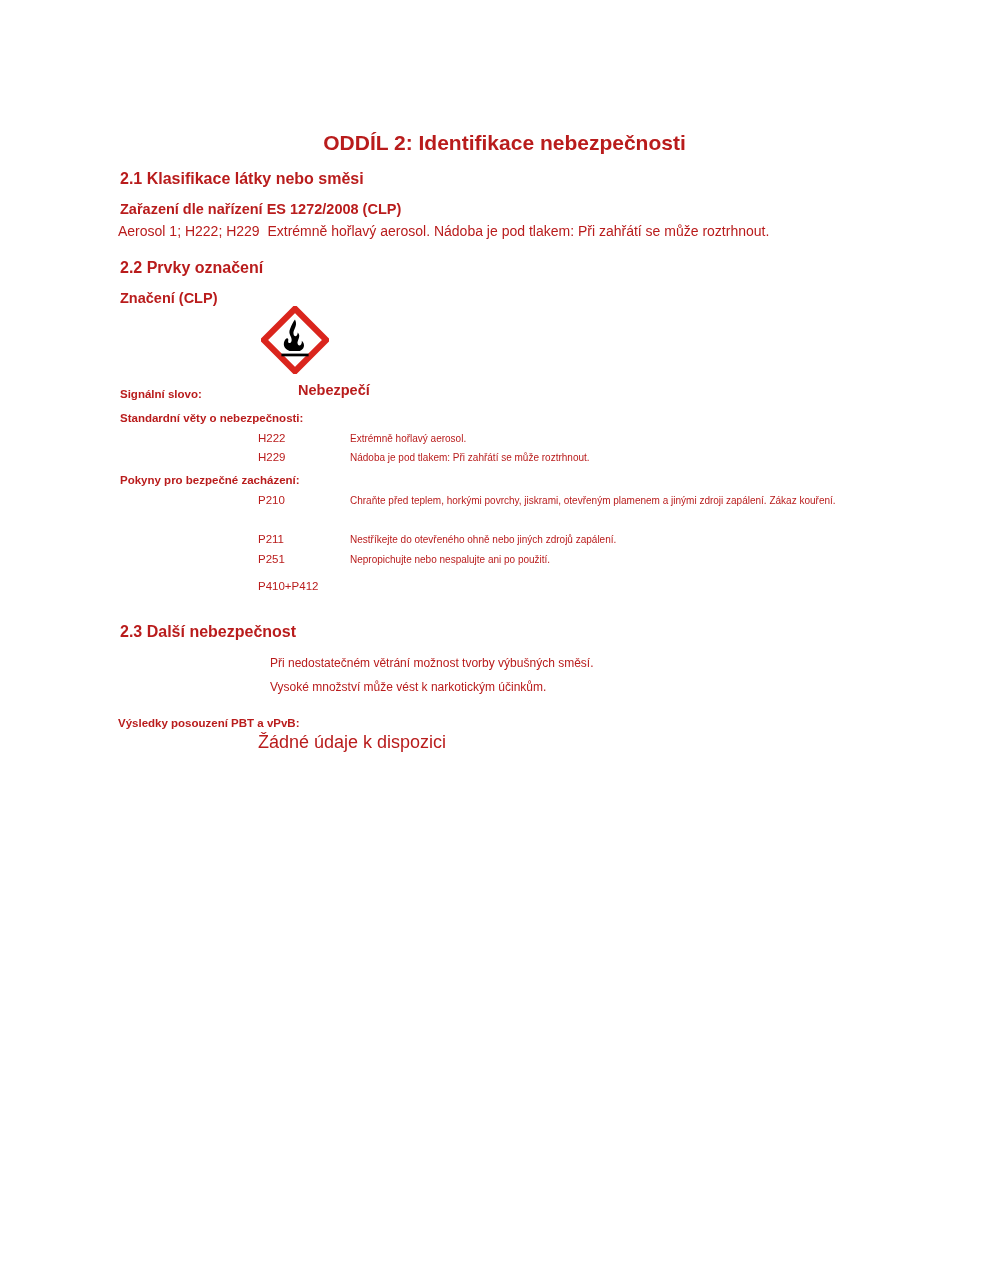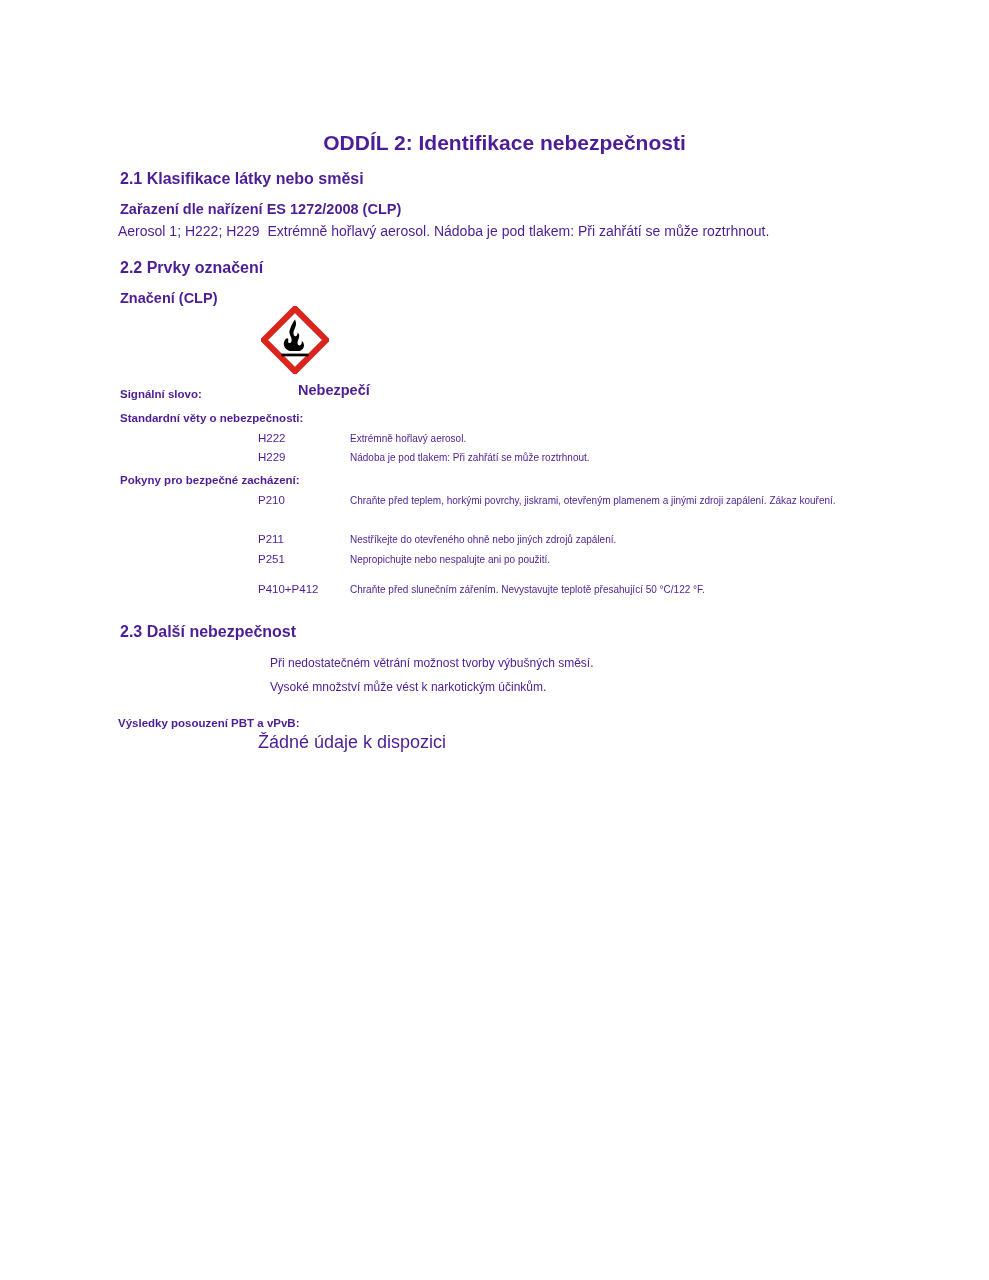--- a/index.html
+++ b/index.html
@@ -2,21 +2,21 @@
 <html><head>
 <meta charset="utf-8">
 <style>
   html, body { margin: 0; padding: 0; background: #ffffff; }
   .page {
     position: relative;
     width: 989px;
     height: 1032px;
     background: #ffffff;
     font-family: "Liberation Sans", sans-serif;
-    color: #4c1d95;
+    color: #b91c1c;
     overflow: hidden;
   }
   .doc-title {
     position: absolute;
     top: 131px; left: 20px; width: 969px;
     text-align: center;
     font-size: 21px;
     font-weight: bold;
   }
   .h-section {
@@ -125,21 +125,20 @@
   <div class="stmt" style="top:530px">
     <span class="code">P211</span>
     <span class="text">Nestříkejte do otevřeného ohně nebo jiných zdrojů zapálení.</span>
   </div>
   <div class="stmt" style="top:550px">
     <span class="code">P251</span>
     <span class="text">Nepropichujte nebo nespalujte ani po použití.</span>
   </div>
   <div class="stmt" style="top:580px">
     <span class="code">P410+P412</span>
-    <span class="text">Chraňte před slunečním zářením. Nevystavujte teplotě přesahující 50 °C/122 °F.</span>
   </div>
 
   <div class="h-section" style="top:623px">2.3 Další nebezpečnost</div>
 
   <div class="free-lines">
     <div>Při nedostatečném větrání možnost tvorby výbušných směsí.</div>
     <div>Vysoké množství může vést k narkotickým účinkům.</div>
   </div>
 
   <div class="small-label" style="left:118px; top:717px">Výsledky posouzení PBT a vPvB:</div>

